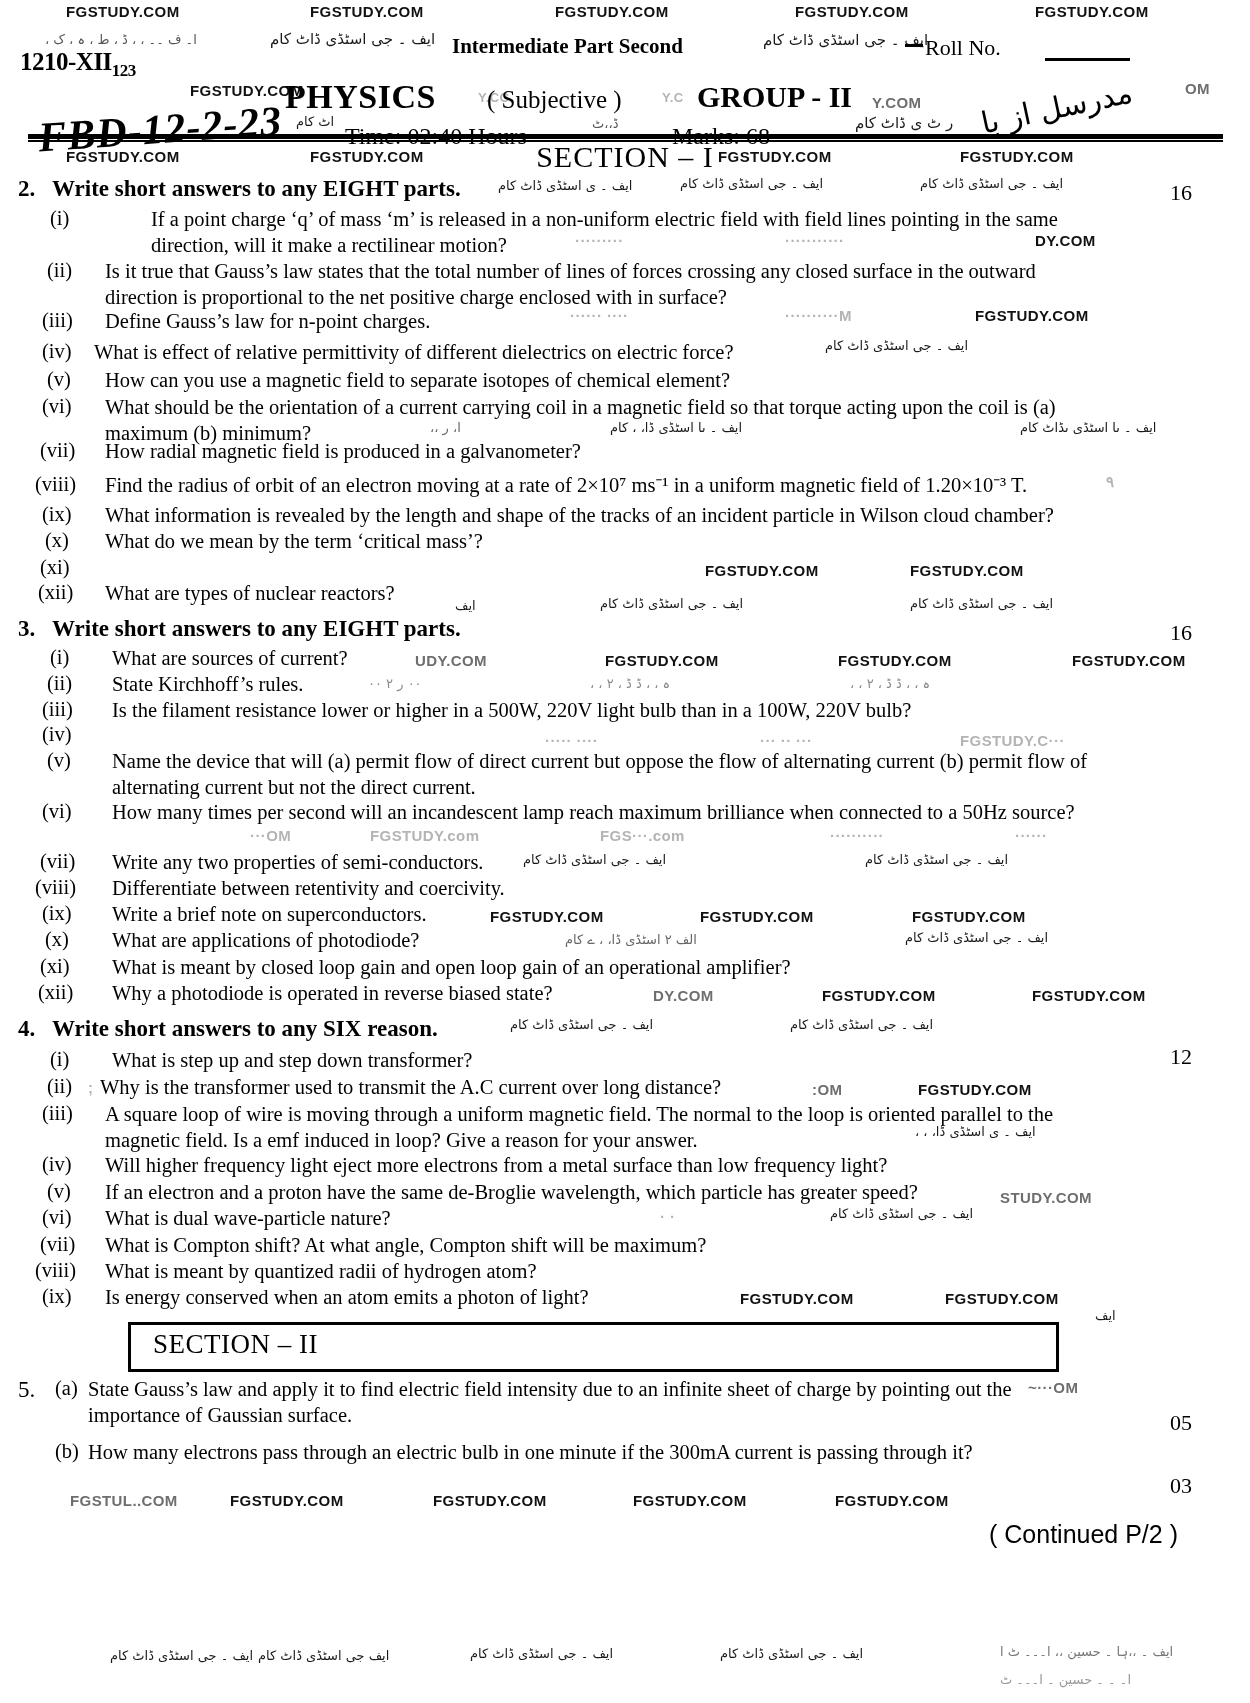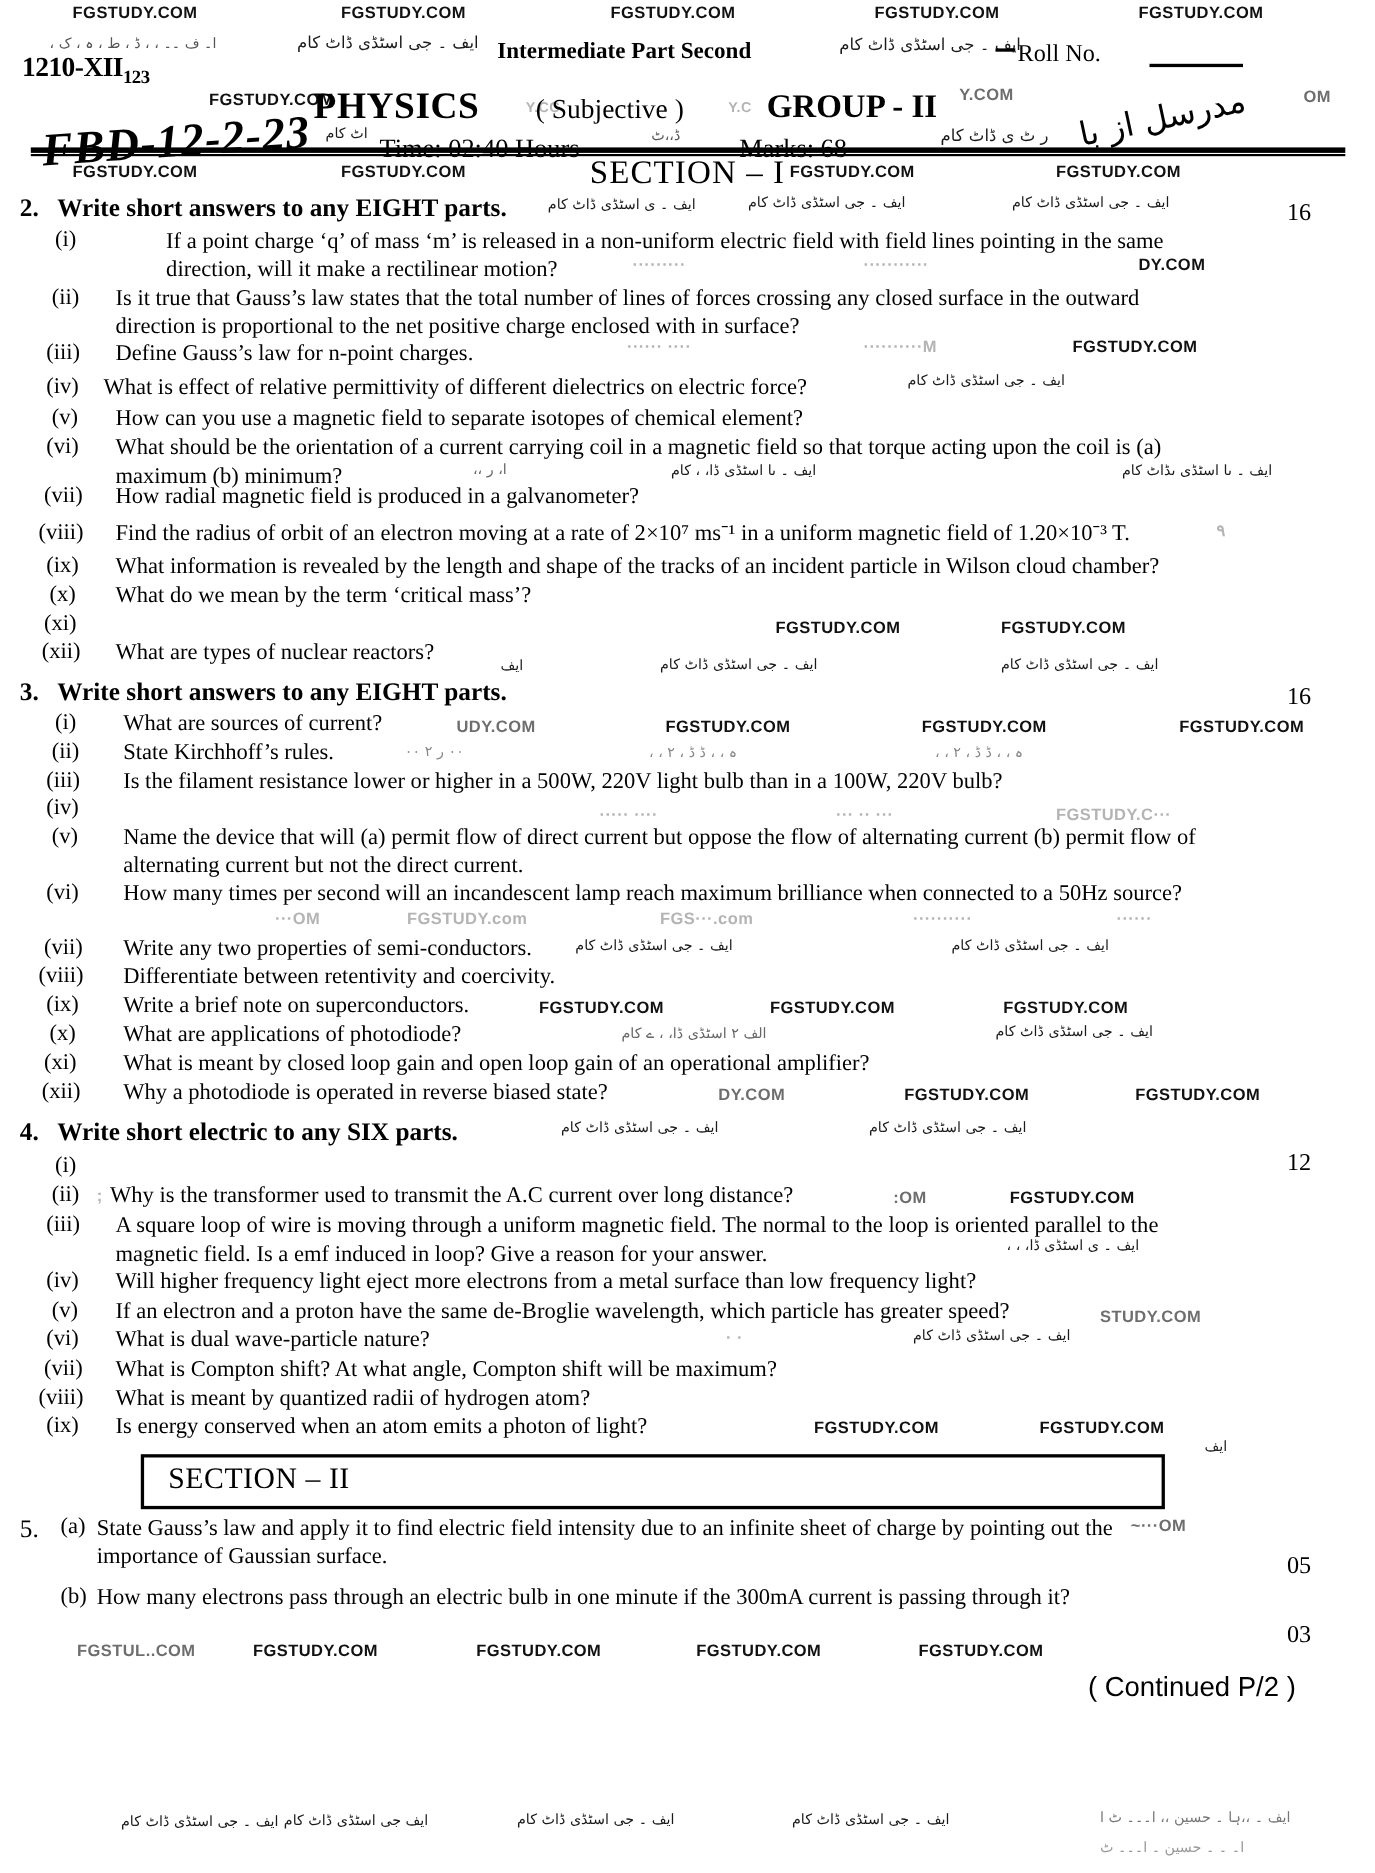--- a/index.html
+++ b/index.html
@@ -102,21 +102,21 @@
     <div class="rolldash"></div>
     <div class="rollno">Roll No.</div>
     <div class="rollline"></div>
 
     <div class="wm" style="left:190px;top:52px;">FGSTUDY.COM</div>
     <div class="subject">PHYSICS</div>
     <div class="wm vfaint" style="left:478px;top:60px;font-size:13px;">Y.CC</div>
     <div class="subjective">( Subjective )</div>
     <div class="wm vfaint" style="left:662px;top:60px;font-size:13px;">Y.C</div>
     <div class="group">GROUP - II</div>
-    <div class="wm faint" style="left:872px;top:48px;">Y.COM</div>
+    <div class="wm faint" style="left:872px;top:64px;">Y.COM</div>
     <div class="wm faint" style="left:1185px;top:50px;">OM</div>
 
     <div class="hw">FBD-12-2-23</div>
     <div class="wmu sm" style="left:296px;top:84px;">اٹ کام</div>
     <div class="timetxt">Time: 02:40 Hours</div>
     <div class="wmu sm" style="left:592px;top:86px;color:#555;">ڈ،،ٹ</div>
     <div class="markstxt">Marks: 68</div>
     <div class="wmu" style="left:855px;top:84px;">ر ٹ ی ڈاٹ کام</div>
     <div class="sign">مدرسل از با</div>
   </div>
@@ -246,26 +246,27 @@
   <div class="rn" style="left:40px;top:955px;">(xi)</div>
   <div class="txt" style="left:112px;top:955px;width:830px;">What is meant by closed loop gain and open loop gain of an operational amplifier?</div>
 
   <div class="rn" style="left:38px;top:981px;">(xii)</div>
   <div class="txt" style="left:112px;top:981px;width:520px;">Why a photodiode is operated in reverse biased state?</div>
   <div class="wm faint" style="left:653px;top:987px;">DY.COM</div>
   <div class="wm" style="left:822px;top:987px;">FGSTUDY.COM</div>
   <div class="wm" style="left:1032px;top:987px;">FGSTUDY.COM</div>
 
   <div class="qnum" style="left:18px;top:1016px;font-weight:bold;">4.</div>
-  <div class="qhead" style="left:52px;top:1016px;">Write short electric to any SIX parts.</div>
+  <div class="qhead" style="left:52px;top:1016px;">Write short answers to any SIX reason.</div>
   <div class="wmu sm" style="left:510px;top:1017px;">ایف ۔ جی اسٹڈی ڈاٹ کام</div>
   <div class="wmu sm" style="left:790px;top:1017px;">ایف ۔ جی اسٹڈی ڈاٹ کام</div>
   <div class="marks" style="top:1020px;margin-top:24px;">12</div>
 
   <div class="rn" style="left:50px;top:1048px;">(i)</div>
+  <div class="txt" style="left:112px;top:1048px;width:500px;">What is step up and step down transformer?</div>
 
   <div class="rn" style="left:47px;top:1075px;">(ii)</div>
   <div class="wm vfaint" style="left:88px;top:1079px;">;</div>
   <div class="txt" style="left:100px;top:1075px;width:700px;">Why is the transformer used to transmit the A.C current over long distance?</div>
   <div class="wm faint" style="left:812px;top:1081px;">:OM</div>
   <div class="wm" style="left:918px;top:1081px;">FGSTUDY.COM</div>
 
   <div class="rn" style="left:42px;top:1102px;">(iii)</div>
   <div class="txt" style="left:105px;top:1102px;width:1000px;">A square loop of wire is moving through a uniform magnetic field.  The normal to the loop is oriented parallel to the magnetic field.  Is a emf induced in loop?  Give a reason for your answer.</div>
   <div class="wmu sm" style="left:915px;top:1124px;">ایف ۔ ی اسٹڈی ڈا، ، ،</div>

